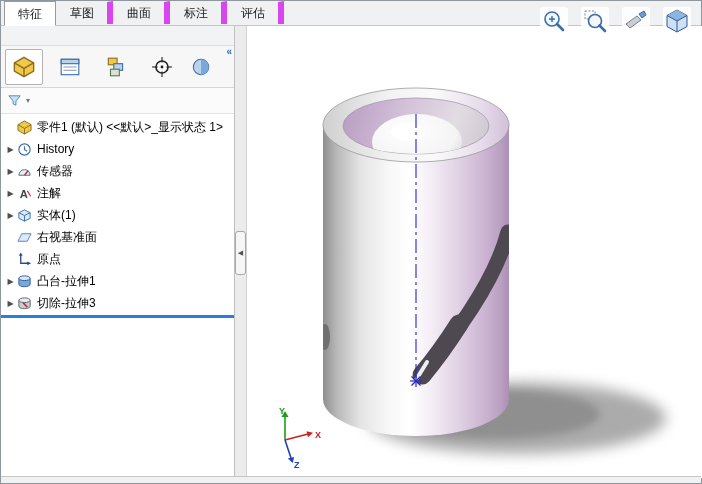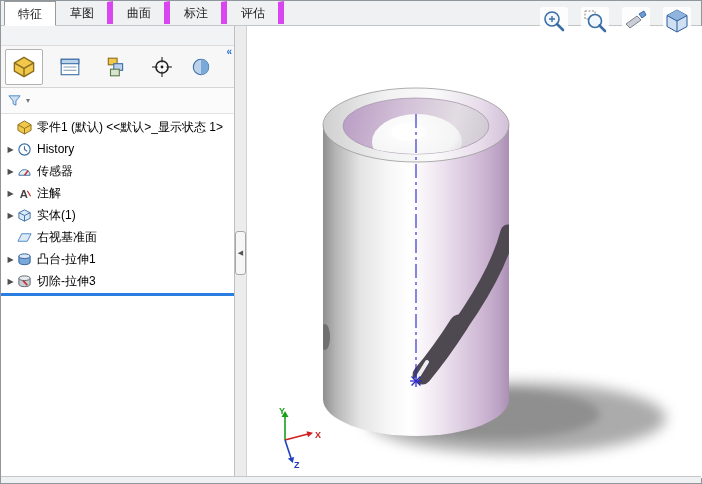--- a/index.html
+++ b/index.html
@@ -306,20 +306,31 @@
         <span class="ticon">
           <svg width="15" height="15" viewBox="0 0 16 16">
               <path d="M1 12 L5 4 L15 4 L11 12 Z" fill="rgba(120,170,220,0.25)" stroke="#4a86c8"></path>
             </svg>
         </span>
         <span class="tlabel">右视基准面</span>
       </div>
 
 
 
+      <div class="trow">
+        <span class="noarrow"></span>
+        <span class="ticon">
+          <svg width="15" height="15" viewBox="0 0 16 16">
+              <path d="M4 3 V12 H12" fill="none" stroke="#2a4a8a" stroke-width="1.4"></path>
+              <path d="M15 12 l-4 -2 v4 Z" fill="#2a4a8a"></path>
+              <path d="M4 0.5 l-2 3.5 h4 Z" fill="#2a4a8a"></path>
+            </svg>
+        </span>
+        <span class="tlabel">原点</span>
+      </div>
 
       <div class="trow">
         <span class="arrow">▶</span>
         <span class="ticon">
           <svg width="15" height="15" viewBox="0 0 16 16">
               <path d="M2 4.5 V11 A6 2.5 0 0 0 14 11 V4.5" fill="#7aa8d8" stroke="#2a5a9a"></path>
               <ellipse cx="8" cy="4.5" rx="6" ry="2.5" fill="#d9e6f5" stroke="#2a5a9a"></ellipse>
             </svg>
         </span>
         <span class="tlabel">凸台-拉伸1</span>

